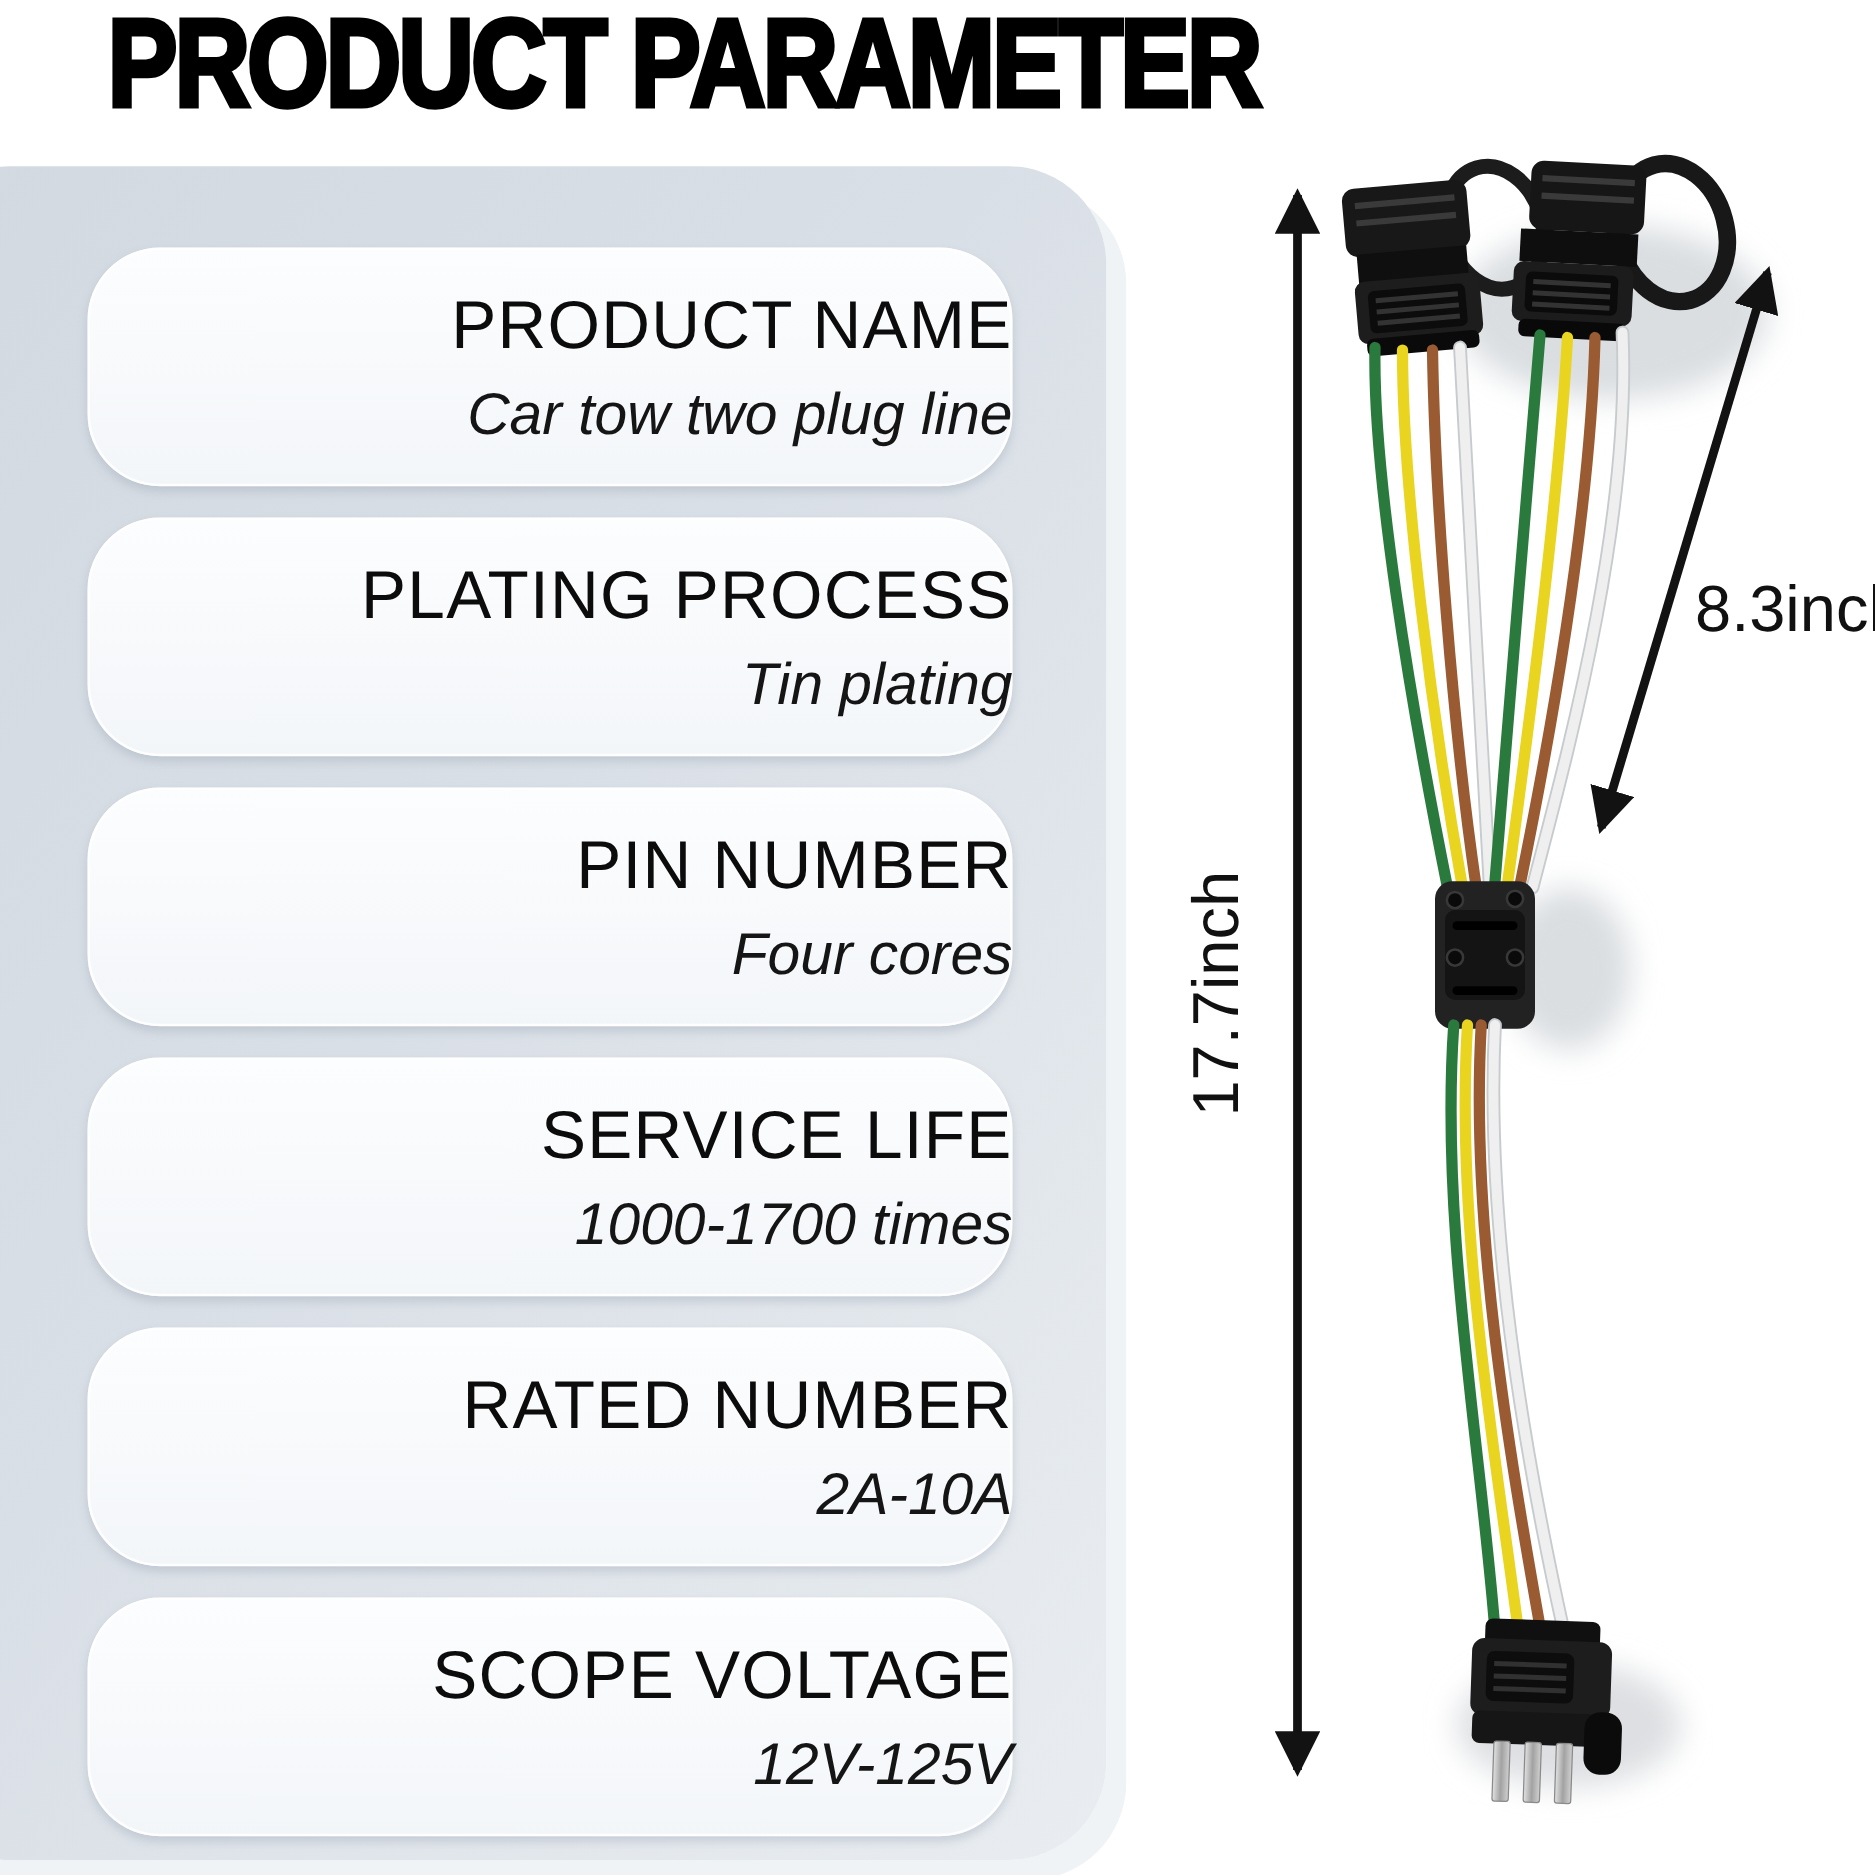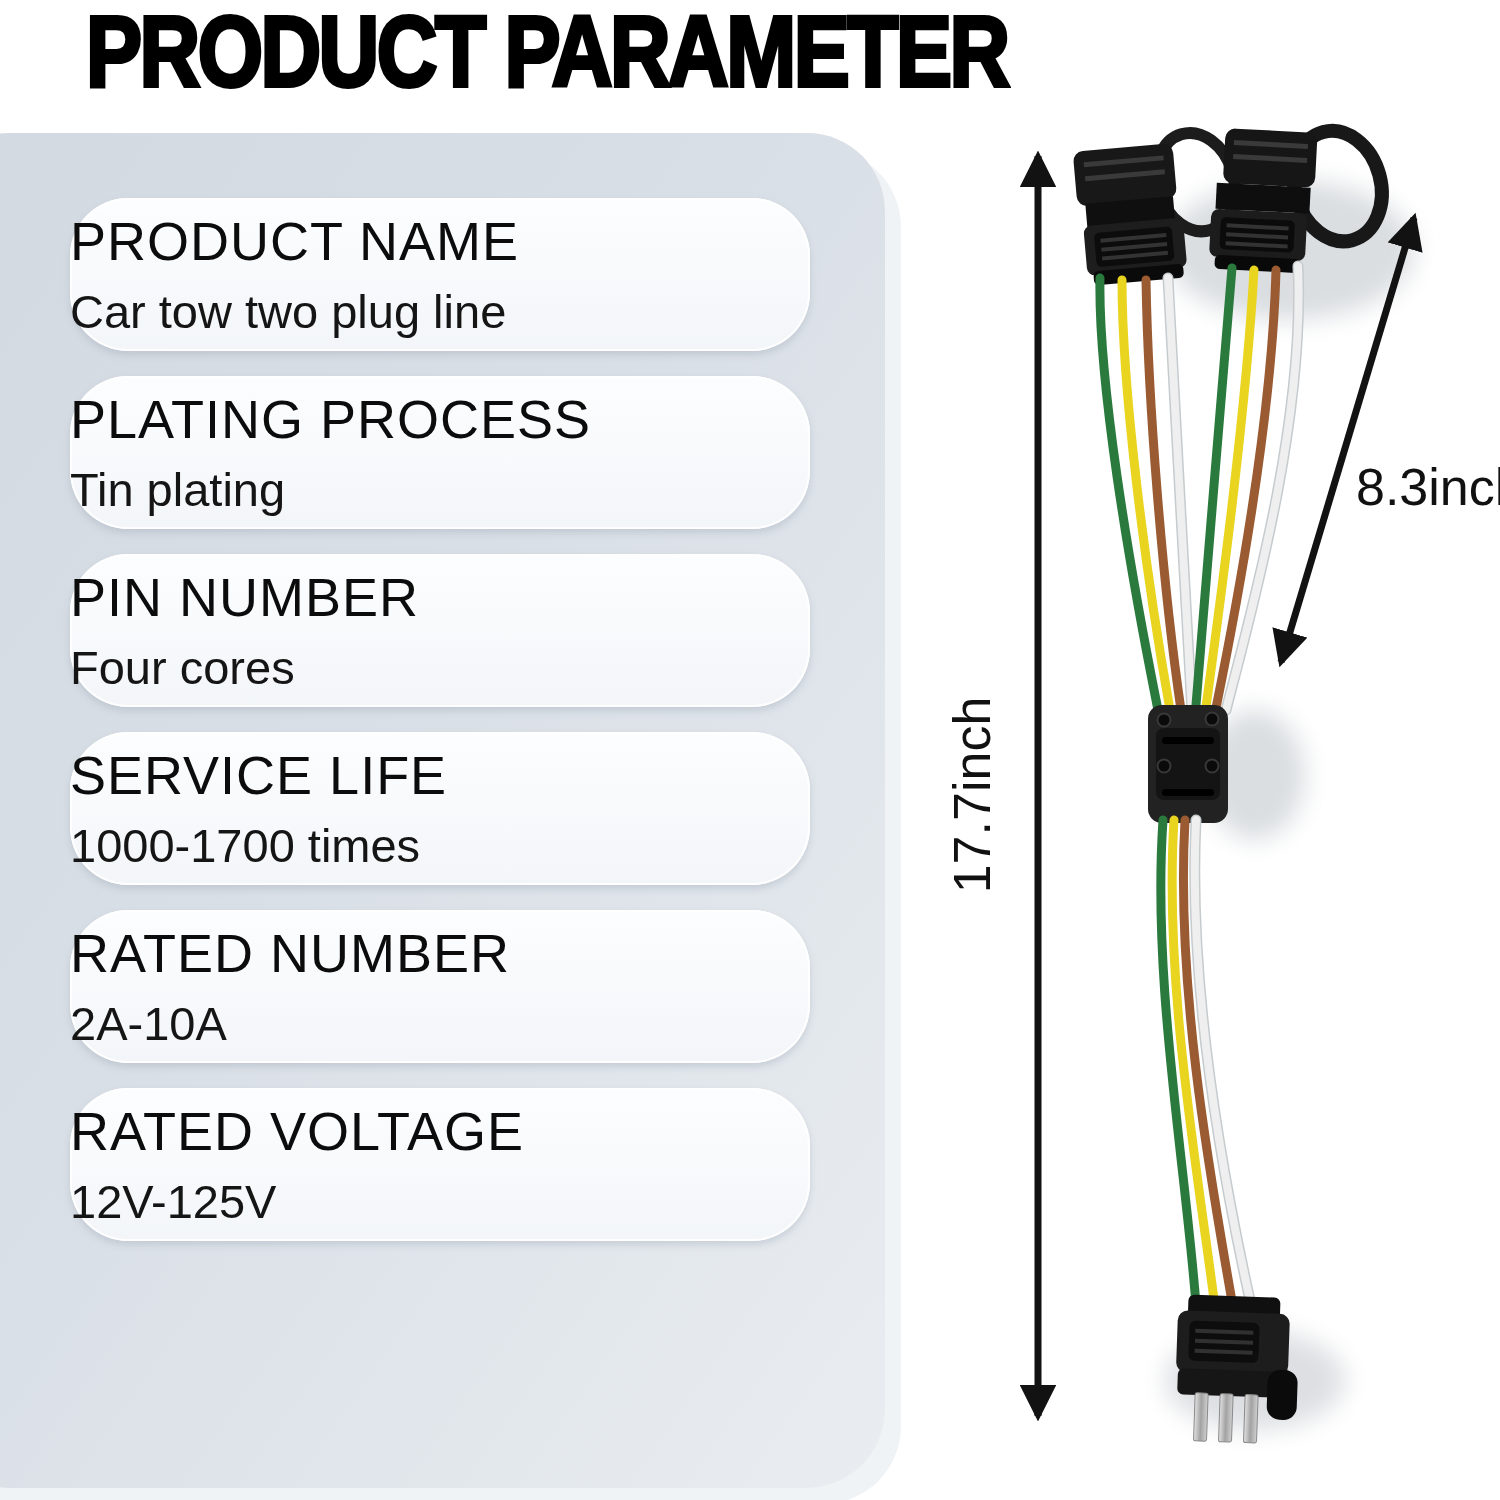--- a/index.html
+++ b/index.html
@@ -18,27 +18,27 @@
     position:absolute;left:-70px;top:133px;width:955px;height:1355px;
     border-radius:78px;
     background:linear-gradient(125deg,#d2d9e1 0%,#d9dfe6 45%,#e9edf1 100%);
     box-shadow:16px 16px 0 0 #eff3f6;
   }
   .pills{
     position:absolute;left:70px;top:198px;width:740px;
     display:flex;flex-direction:column;gap:25px;
   }
   .pill{
-    height:153px;border-radius:58px;
+    height:191px;border-radius:58px;
     background:linear-gradient(180deg,#fcfdfe 0%,#f3f6f9 100%);
     box-shadow:0 4px 7px rgba(148,160,176,.35), inset 0 0 0 2px rgba(255,255,255,.85);
-    display:flex;flex-direction:column;align-items:flex-start;justify-content:center;gap:12px;
+    display:flex;flex-direction:column;align-items:flex-end;justify-content:center;gap:12px;
   }
   .pill .label{font-size:54px;color:#0c0c0c;letter-spacing:1px;}
-  .pill .value{font-size:47px;color:#151515;}
+  .pill .value{font-size:47px;color:#151515;font-style:italic;}
   .photo{position:absolute;left:920px;top:100px;width:580px;height:1400px;}
   svg text{font-family:"Liberation Sans", sans-serif;}
 </style>
 </head>
 <body>
 
 <div class="title">PRODUCT PARAMETER</div>
 
 <div class="panel"></div>
 
@@ -57,21 +57,21 @@
   </div>
   <div class="pill">
     <div class="label">SERVICE LIFE</div>
     <div class="value">1000-1700 times</div>
   </div>
   <div class="pill">
     <div class="label">RATED NUMBER</div>
     <div class="value">2A-10A</div>
   </div>
   <div class="pill">
-    <div class="label">RATED VOLTAGE</div>
+    <div class="label">SCOPE VOLTAGE</div>
     <div class="value">12V-125V</div>
   </div>
 </div>
 
 <svg class="photo" viewBox="920 100 580 1400" xmlns="http://www.w3.org/2000/svg">
   <defs>
     <marker id="ah" viewBox="0 0 10 10" refX="8.5" refY="5" markerWidth="5.2" markerHeight="5.2" orient="auto-start-reverse">
         <path d="M0 0 L10 5 L0 10 z" fill="#121212"></path>
       </marker>
     <linearGradient id="pinG" x1="0" y1="0" x2="1" y2="0">

